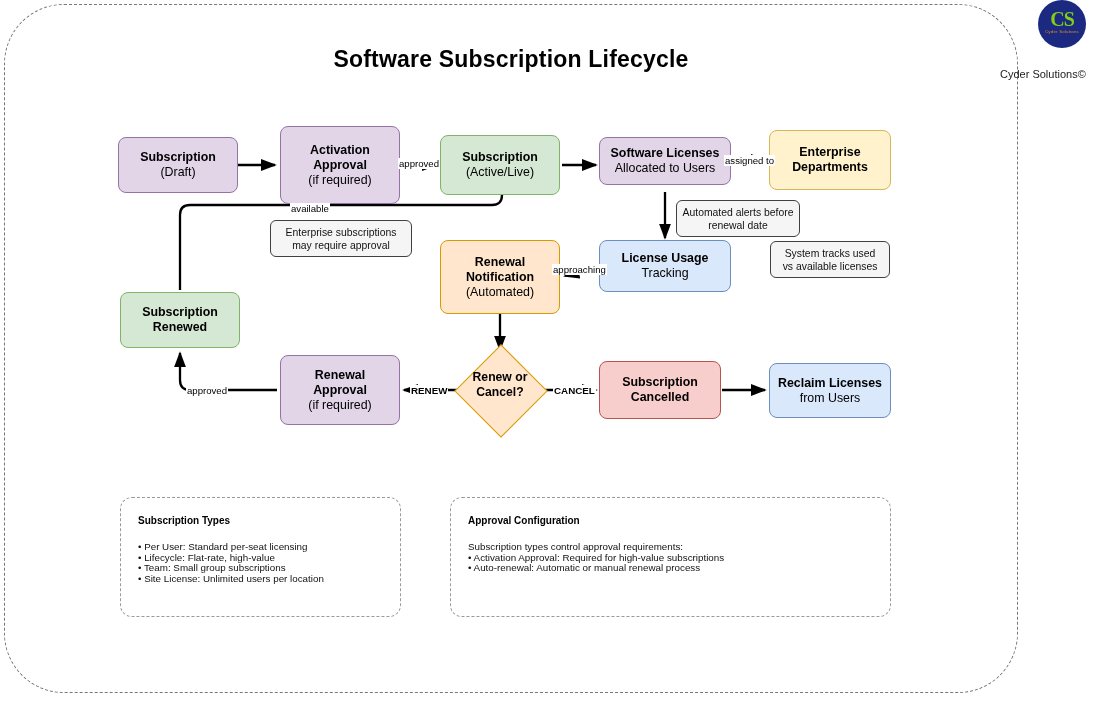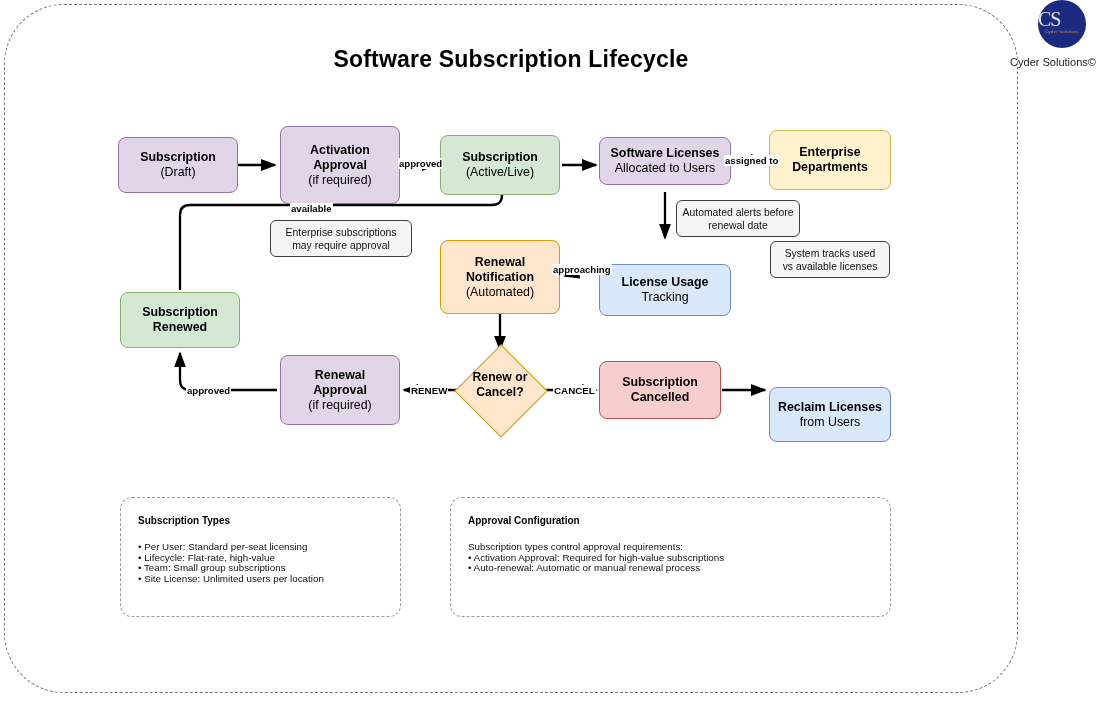--- a/index.html
+++ b/index.html
@@ -9,63 +9,63 @@
   
   #canvas-frame{
     position:absolute;left:4px;top:4px;width:1014px;height:689px;
     border:1px dashed #777;border-radius:60px;box-sizing:border-box;
   }
 
   
   #brand{position:absolute;left:1000px;top:0px;width:106px;height:70px;}
   #brand-logo{position:absolute;left:38px;top:0px;width:48px;height:48px;
      border-radius:50%;background:#1b2a80;}
-  #brand-logo .cs{position:absolute;left:0;top:8px;width:48px;text-align:left;
-     font-size:20px;font-weight:normal;color:#e5e5e5;letter-spacing:-1px;
+  #brand-logo .cs{position:absolute;left:0;top:8px;width:48px;text-align:center;
+     font-size:20px;font-weight:bold;color:#84cc16;letter-spacing:-1px;
      font-family:"Liberation Serif","DejaVu Serif",serif;}
   #brand-logo .sub{position:absolute;left:0;top:29px;width:48px;text-align:center;
      font-size:4.4px;color:#e08a23;letter-spacing:.2px;}
-  #brand-name{position:absolute;left:0px;top:56px;width:106px;text-align:center;
+  #brand-name{position:absolute;left:0px;top:68px;width:106px;text-align:left;
      font-size:11px;color:#222;white-space:nowrap;}
 
   
   #diagram-title{position:absolute;left:0;top:46px;width:1022px;text-align:center;
      font-size:23px;font-weight:bold;letter-spacing:.2px;}
 
   
   .node{position:absolute;box-sizing:border-box;border-radius:8px;border-width:1.3px;
         border-style:solid;display:flex;flex-direction:column;align-items:center;
         justify-content:center;text-align:center;z-index:3;}
   .node .l1{font-size:12.4px;font-weight:bold;line-height:15px;}
   .node .l2{font-size:12.4px;font-weight:normal;line-height:15px;}
   .purple{background:#e1d5e7;border-color:#9673a6;}
   .green {background:#d5e8d4;border-color:#82b366;}
   .yellow{background:#fff2cc;border-color:#d6b656;}
   .orange{background:#ffe6cc;border-color:#d79b00;}
-  .blue  {background:#dae8fc;border-color:#6c8ebf;margin-top:24px;}
+  .blue  {background:#dae8fc;border-color:#6c8ebf;}
   .red   {background:#f8cecc;border-color:#b85450;}
 
   
   #node-decision{position:absolute;left:458px;top:348px;width:84px;height:84px;z-index:3;}
   #node-decision .dia{position:absolute;left:10px;top:10px;width:64px;height:64px;
      background:#ffe6cc;border:1.3px solid #d79b00;transform:rotate(45deg);}
   #node-decision .dtxt{position:absolute;left:-8px;top:22px;width:100px;text-align:center;
      font-size:12.2px;font-weight:bold;line-height:15px;}
 
   
   .note{position:absolute;box-sizing:border-box;background:#f5f5f5;border:1px solid #404040;
         border-radius:6px;display:flex;align-items:center;justify-content:center;
         text-align:center;font-size:10.4px;line-height:13px;color:#111;z-index:3;padding:2px 4px;}
 
   
   #edges{position:absolute;left:0;top:0;width:1106px;height:701px;z-index:1;}
 
   
   .elabel{position:absolute;background:#ffffff;font-size:9.6px;line-height:11px;
-          color:#000;z-index:4;padding:0 1px;white-space:nowrap;font-weight:bold;}
+          color:#000;z-index:4;padding:0 1px;white-space:nowrap;}
   .elabel.cap{font-size:9.8px;}
 
   
   .panel{position:absolute;box-sizing:border-box;border:1px dashed #9a9a9a;border-radius:12px;
          background:#fff;z-index:2;}
   .panel h3{margin:0;position:absolute;left:17px;top:17px;font-size:10px;font-weight:bold;}
   .panel .body{position:absolute;left:17px;top:44px;right:12px;font-size:9.8px;line-height:10.6px;color:#111;}
   .panel .body div{white-space:nowrap;}
 </style>
 </head>

